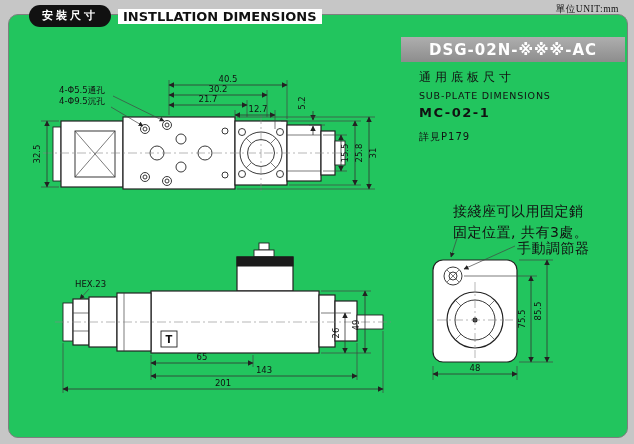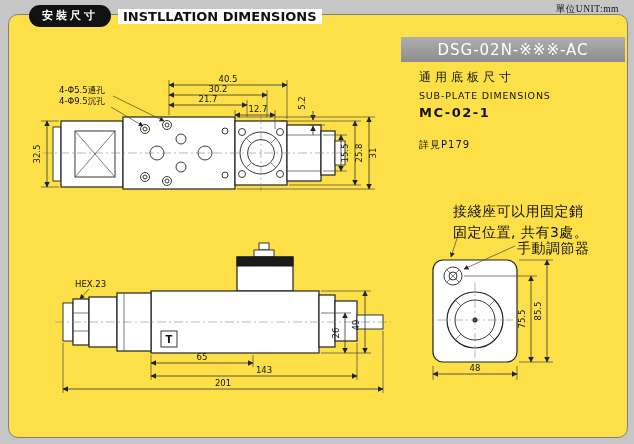--- a/index.html
+++ b/index.html
@@ -1,33 +1,33 @@
 <!DOCTYPE html>
 <html><head>
 <meta charset="utf-8">
 <style>
   html,body{margin:0;padding:0;}
   body{width:634px;height:444px;position:relative;background:#c6c6c6;
        font-family:"DejaVu Sans","Liberation Sans",sans-serif;overflow:hidden;color:#111;}
   .unit-label{position:absolute;top:3px;right:15px;font-size:9.5px;letter-spacing:.5px;font-family:Liberation Serif, serif;}
-  .panel{position:absolute;left:8px;top:14px;width:618px;height:422px;background:#fde047;
+  .panel{position:absolute;left:8px;top:14px;width:618px;height:422px;background:#22c55e;
          border:1.5px solid #7f7f7f;border-radius:10px;}
   .header{position:absolute;left:20px;top:-10px;display:flex;align-items:center;gap:7px;}
   .badge{background:#111;color:#fff;font-size:11px;font-weight:bold;letter-spacing:3px;
          padding:3px 13px 4px;border-radius:11px;white-space:nowrap;}
   .title{font-size:13px;font-weight:bold;background:#fff;padding:0 5px;white-space:nowrap;}
   .banner{position:absolute;left:392px;top:22px;width:224px;height:25px;
           background:linear-gradient(180deg,#aeaeae 0%,#8d8d8d 100%);
-          color:#fff;font-weight:normal;font-size:15px;letter-spacing:1px;
+          color:#fff;font-weight:bold;font-size:15px;letter-spacing:1px;
           display:flex;align-items:center;justify-content:center;}
   .subplate{position:absolute;left:410px;top:54px;width:198px;text-align:left;}
   .sp-cn{font-size:12px;letter-spacing:4px;margin-bottom:3px;}
   .sp-en{font-size:9.5px;letter-spacing:.8px;line-height:1.45;}
   .sp-model{font-size:13px;font-weight:bold;letter-spacing:1.5px;margin-top:2px;}
-  .sp-ref{font-size:10px;margin-top:18px;letter-spacing:1px;}
+  .sp-ref{font-size:10px;margin-top:10px;letter-spacing:1px;}
   .note{position:absolute;font-size:14px;line-height:1.5;letter-spacing:.5px;}
   svg{position:absolute;overflow:visible;}
   .out{fill:#fff;stroke:#222;stroke-width:1.2;}
   .out2{fill:#fff;stroke:#222;stroke-width:.9;}
   .fillDark{fill:#1b1b1b;stroke:#1b1b1b;}
   .ext{stroke:#444;stroke-width:.7;fill:none;}
   .dl{stroke:#333;stroke-width:.8;fill:none;}
   .cl{stroke:#888;stroke-width:.6;stroke-dasharray:9 3 2 3;fill:none;}
   text.dim{font-size:8.5px;fill:#111;text-anchor:middle;}
   text.lbl{font-size:8.5px;fill:#111;}

